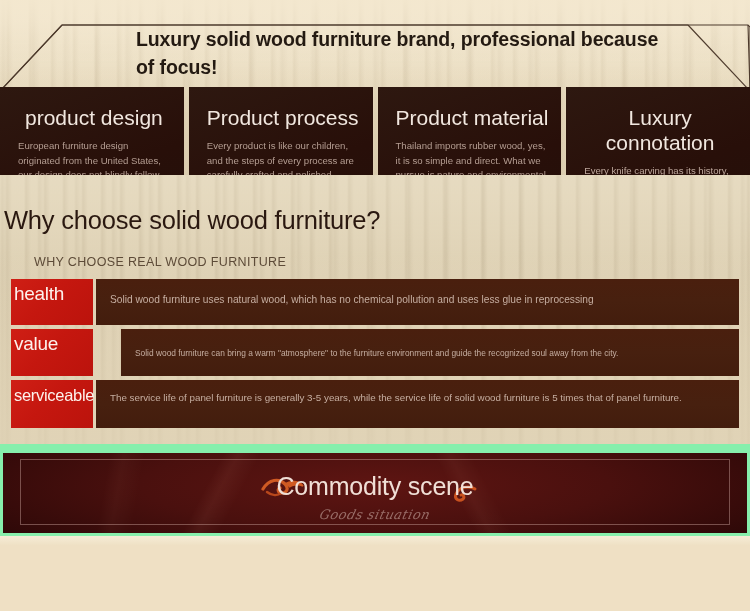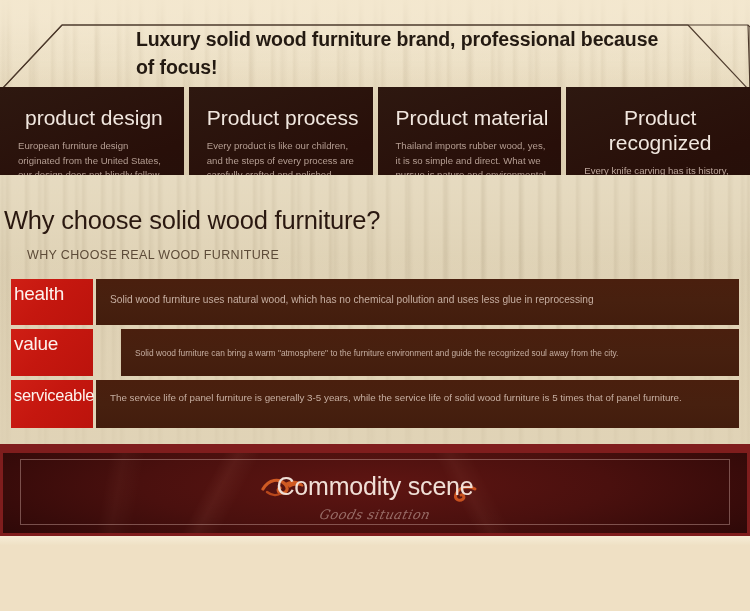--- a/index.html
+++ b/index.html
@@ -151,21 +151,21 @@
     margin: 0;
     font-size: 25.5px;
     font-weight: 400;
     color: #2a1810;
     letter-spacing: -.2px;
   }
   .why-h2 {
     position: absolute;
     left: 22px;
     top: 68px;
-    margin: 5px;
+    margin: 12px;
     font-size: 12.5px;
     font-weight: 400;
     letter-spacing: .35px;
     color: #5d4b38;
   }
 
   .rows {
     position: absolute;
     left: 11px;
     top: 104px;
@@ -217,21 +217,21 @@
   .frow.r2, .frow.r2 .frow-label, .frow.r2 .frow-body { height: 47px; gap: 25px; }
   .frow.r3, .frow.r3 .frow-label, .frow.r3 .frow-body { height: 48px; }
   .frow.r2 .frow-text { top: 17px; }
   .frow.r3 .frow-text { top: 11px; }
 
   
   .scene-wrap {
     position: relative;
     width: 750px;
     height: 101px;
-    background: #7f1d1d;
+    background: #86efac;
     box-sizing: border-box;
     padding: 9px 3px 12px 3px;
   }
   .scene {
     position: relative;
     width: 744px;
     height: 80px;
     overflow: hidden;
     background:
       radial-gradient(ellipse 70% 120% at 50% 40%, #5e1512 0%, #4a100e 45%, #340a09 78%, #250606 100%);
@@ -329,21 +329,21 @@
         <h2 class="col-title">Product process</h2>
         <p class="col-body">Every product is like our children, and the steps of every process are carefully crafted and polished before they can be produced.</p>
       </div>
 
       <div class="col">
         <h2 class="col-title">Product material</h2>
         <p class="col-body">Thailand imports rubber wood, yes, it is so simple and direct. What we pursue is nature and environmental protection!</p>
       </div>
 
       <div class="col wrap-title">
-        <h2 class="col-title">Product recognized</h2>
+        <h2 class="col-title">Luxury connotation</h2>
         <p class="col-body">Every knife carving has its history, every line follows its basis, and every product has its unique charm behind it.</p>
       </div>
 
     </div>
   </section>
 
   <section class="why">
     <div class="why-photo"></div>
     <div class="why-veil"></div>
 

